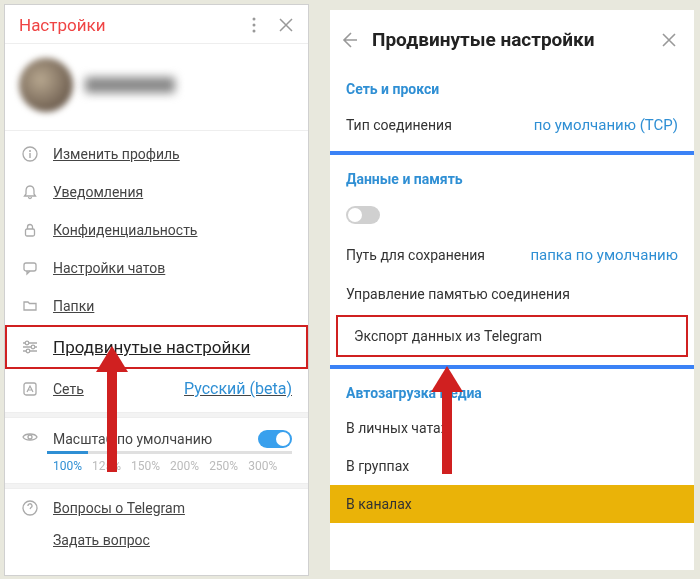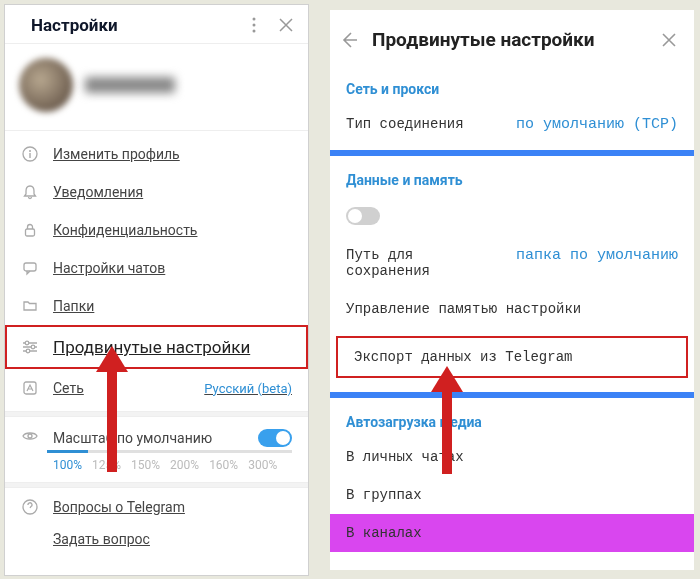--- a/index.html
+++ b/index.html
@@ -32,23 +32,22 @@
   
   .settings-header {
     display: flex;
     align-items: center;
     justify-content: space-between;
     padding: 10px 14px 8px 14px;
     border-bottom: 1px solid #eee;
   }
   .settings-title {
     font-size: 17px;
-    font-weight: 700;
-    color: #0f172a;
-    margin-left: 12px;
+    font-weight: 400;
+    color: #ef4444;
   }
   .header-icons {
     display: flex;
     gap: 16px;
     align-items: center;
   }
   .icon-btn {
     width: 16px;
     height: 16px;
     display: flex;
@@ -103,21 +102,21 @@
     flex-shrink: 0;
     color: #aaa;
     display:flex;
     align-items:center;
     justify-content:center;
   }
   .settings-item .item-label {
     flex: 1;
   }
   .settings-item .item-value {
-    font-size: 13px;
+    font-size: 16px;
     color: #2f8fd4;
     margin-left: 40px;
   }
   .divider {
     height: 6px;
     background: #f3f3f3;
     border-top: 1px solid #eee;
     border-bottom: 1px solid #eee;
   }
   .scale-row {
@@ -191,49 +190,49 @@
     color:#222;
   }
   .adv-header .close {
     width:22px;height:22px;
     color:#999;
     cursor:pointer;
     display:flex;align-items:center;justify-content:center;
   }
   .section {
     padding: 10px 0 6px 0;
-    border-bottom: 6px solid #3b82f6;
+    border-bottom: 4px solid #3b82f6;
   }
   .section:last-child { border-bottom:none; }
   .section-title {
     padding: 6px 16px 8px 16px;
     font-size:14px;
     font-weight:700;
     color:#2f8fd4;
   }
   .row {
     display:flex;
+    align-items:center;
     padding: 11px 16px;
     font-size:14px;
     color:#333;
     cursor:pointer;
     gap:20px;
-    font-family:Liberation Mono, monospace;
   }
   .row .row-label { flex:1; }
   .row .row-value {
     color:#2f8fd4;
     font-size:15px;
   }
   .row.highlight-box {
     border: 2px solid #d02020;
-    margin: 8px 6px;
+    margin: 2px 6px;
   }
   .row.gray-bg {
-    background:#d946ef;
+    background:#eab308;
   }
   .toggle-off {
     width: 34px;
     height: 18px;
     border-radius: 9px;
     background: #d0d0d0;
     position: relative;
     flex-shrink:0;
   }
   .toggle-off::after {
@@ -364,21 +363,21 @@
         </svg>
     </span>
     <span class="item-label">Масштаб по умолчанию</span>
     <span class="toggle"></span>
   </div>
   <div class="scale-values">
     <span class="current">100%</span>
     <span>125%</span>
     <span>150%</span>
     <span>200%</span>
-    <span>160%</span>
+    <span>250%</span>
     <span>300%</span>
   </div>
 
   <div class="divider"></div>
 
   <div class="settings-item">
     <span class="item-icon">
       <svg width="16" height="16" viewBox="0 0 16 16">
           <circle cx="8" cy="8" r="7" fill="none" stroke="currentColor" stroke-width="1.3"></circle>
           <path d="M6 6 A2 2 0 1 1 9 7.5 L8 9 M8 11.5 L8 11.6" fill="none" stroke="currentColor" stroke-width="1.3"></path>
@@ -420,21 +419,21 @@
   <div class="section">
     <div class="section-title">Данные и память</div>
     <div class="row">
       <span class="toggle-off"></span>
     </div>
     <div class="row">
       <span class="row-label">Путь для сохранения</span>
       <span class="row-value">папка по умолчанию</span>
     </div>
     <div class="row">
-      <span class="row-label">Управление памятью настройки</span>
+      <span class="row-label">Управление памятью соединения</span>
     </div>
     <div class="row highlight-box">
       <span class="row-label">Экспорт данных из Telegram</span>
     </div>
   </div>
 
   <div class="section">
     <div class="section-title">Автозагрузка медиа</div>
     <div class="row">
       <span class="row-label">В личных чатах</span>

